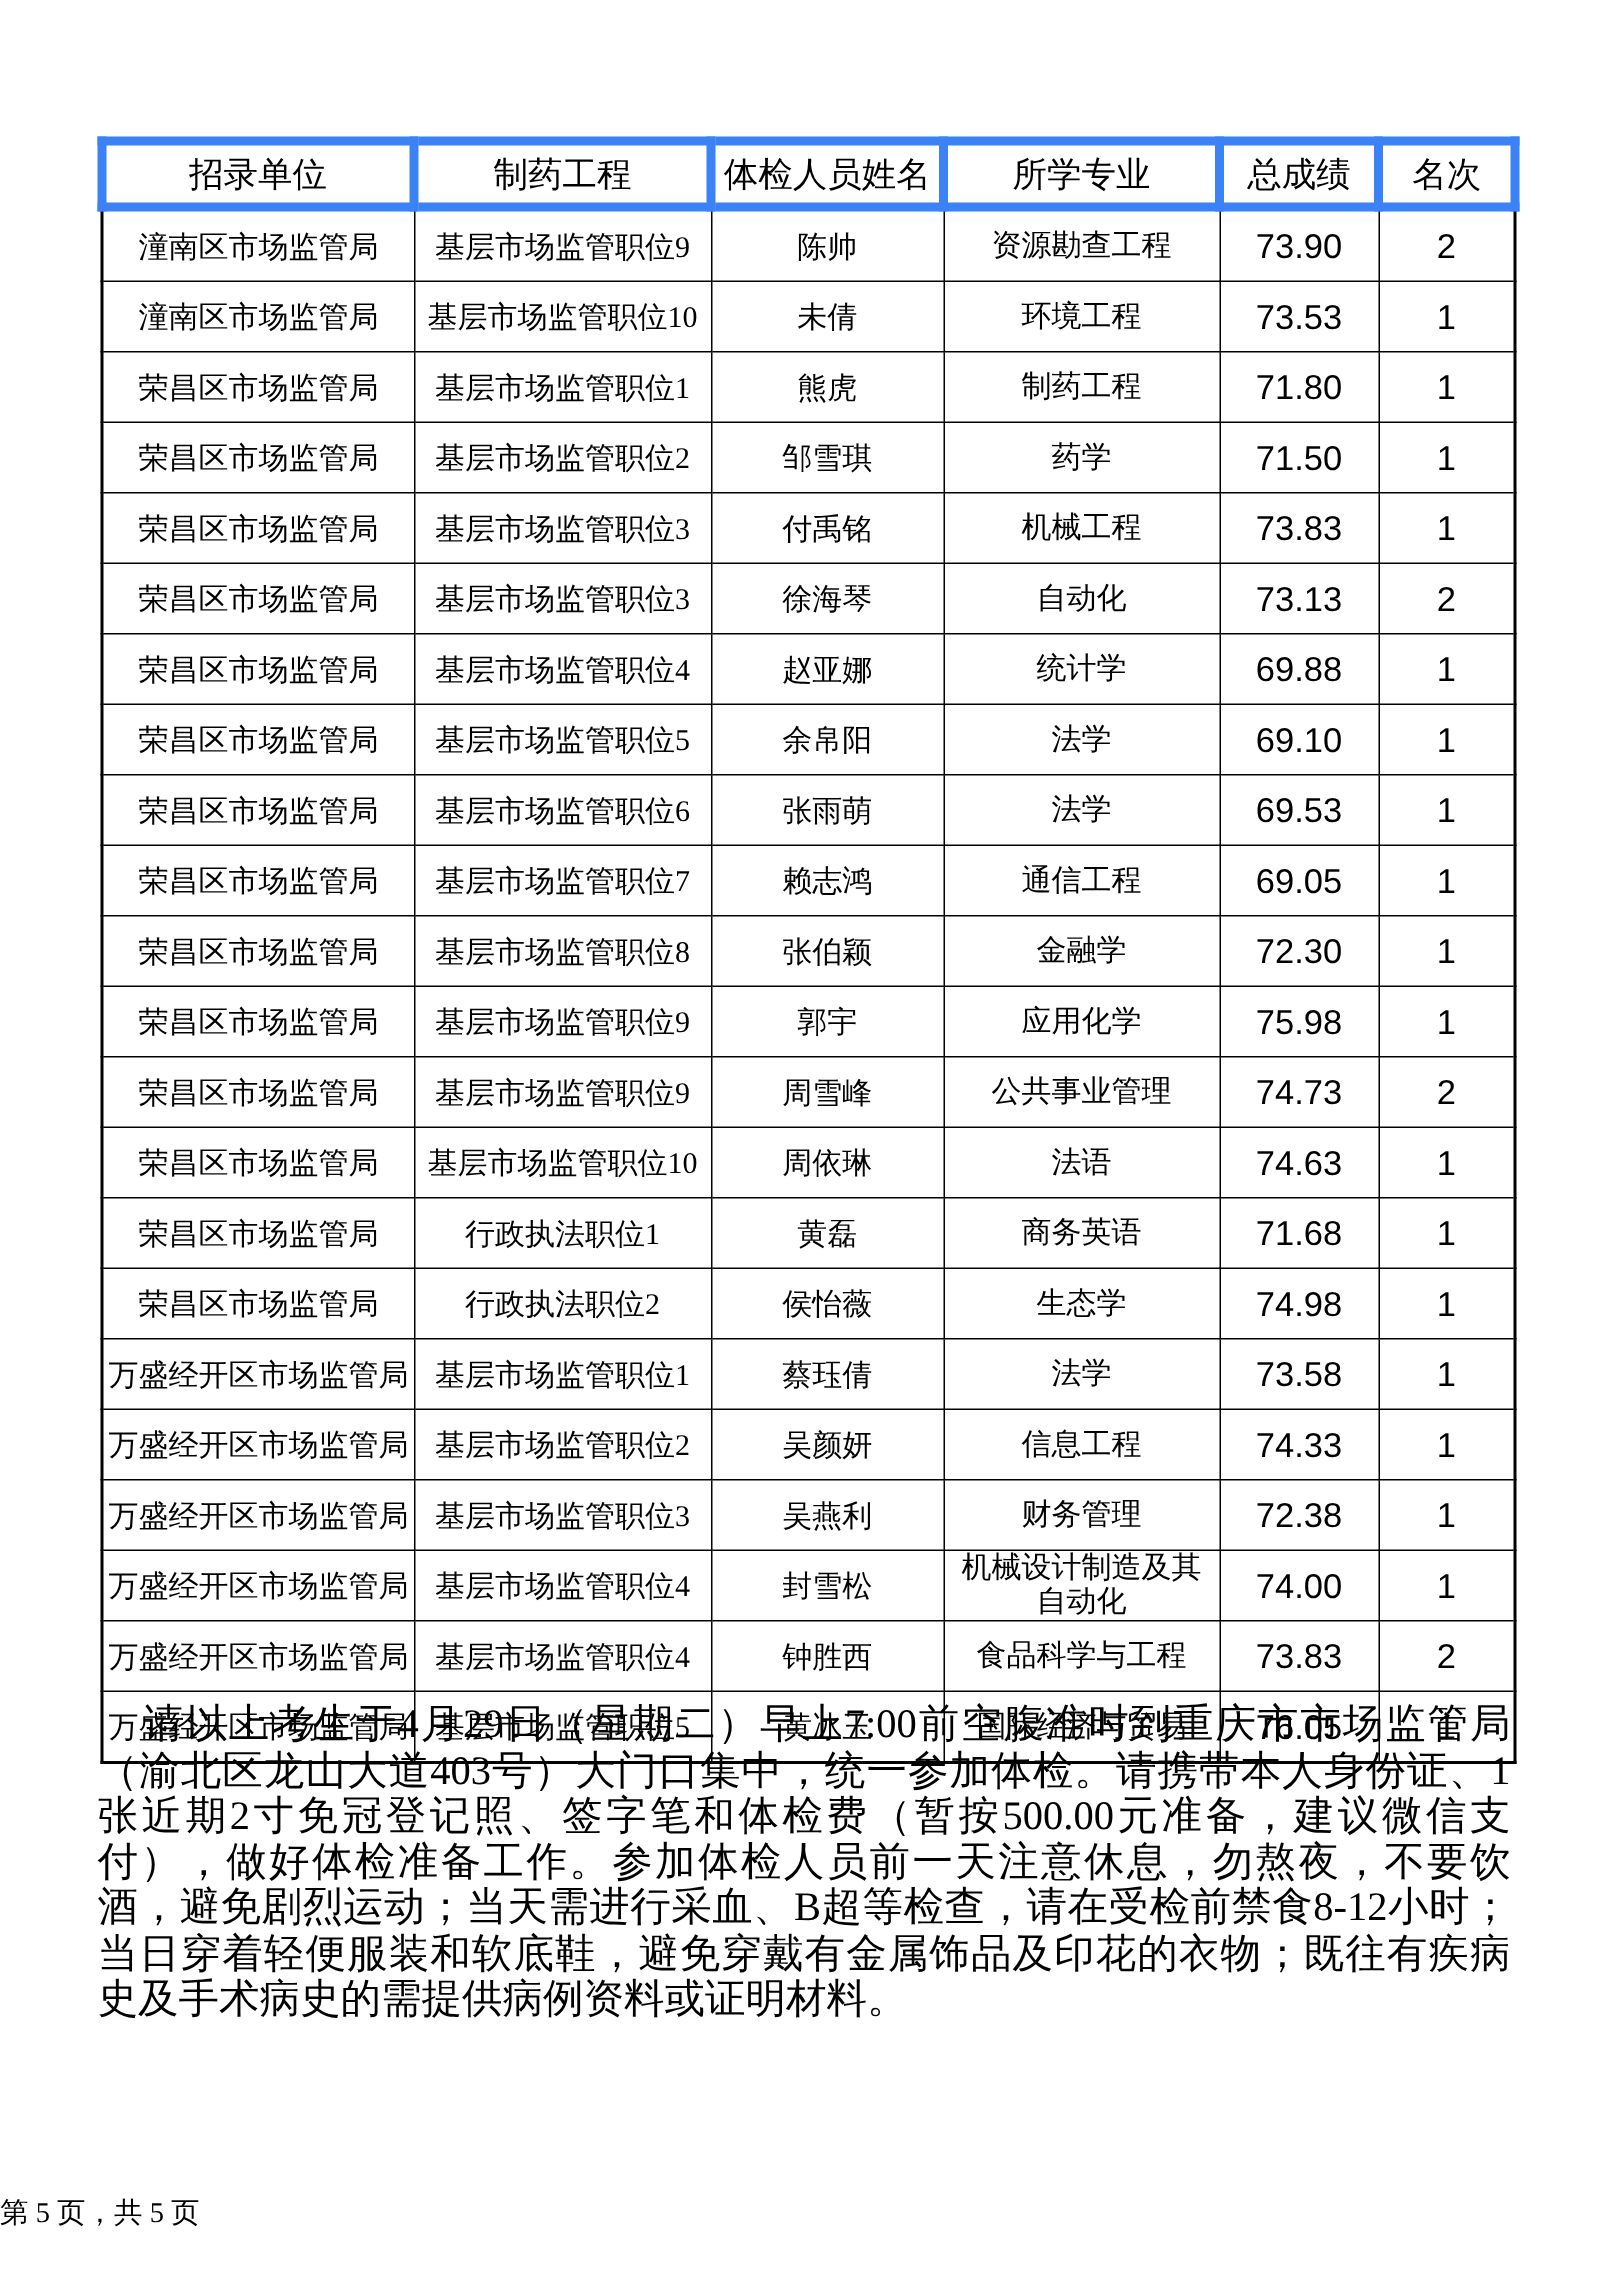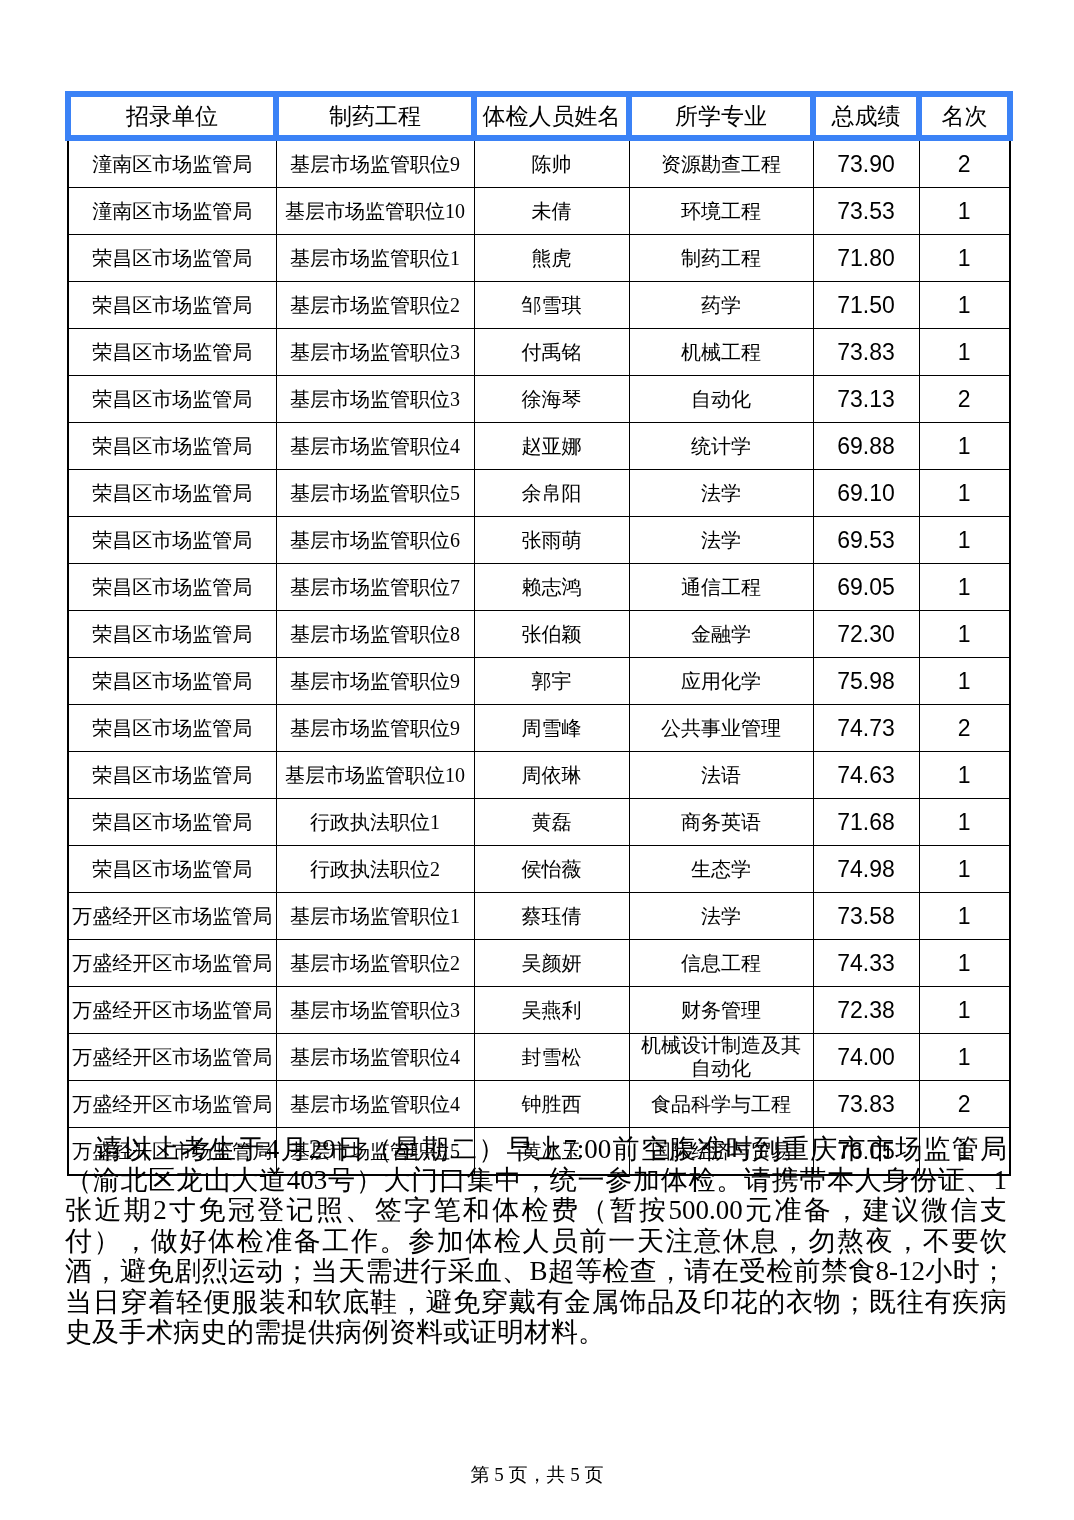--- a/index.html
+++ b/index.html
@@ -44,21 +44,21 @@
     text-indent: 31px;
   }
   p.note { text-indent: 25px; }
 
   .date-line {
     position: absolute; top: 1416px; left: 65px; width: 942px;
     text-align: right; font-size: 24px;
   }
   .page-footer {
     position: absolute; top: 1462px; left: 0; width: 1074px;
-    text-align: center; font-size: 19px;
+    font-size: 19px;
   }
 </style>
 </head>
 <body>
 
 <div class="page">
 
   <table class="results">
     <colgroup>
       <col class="c0">

